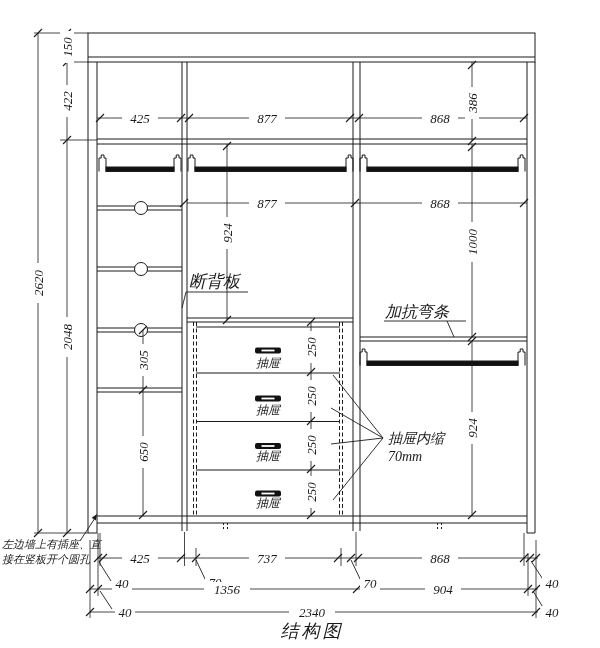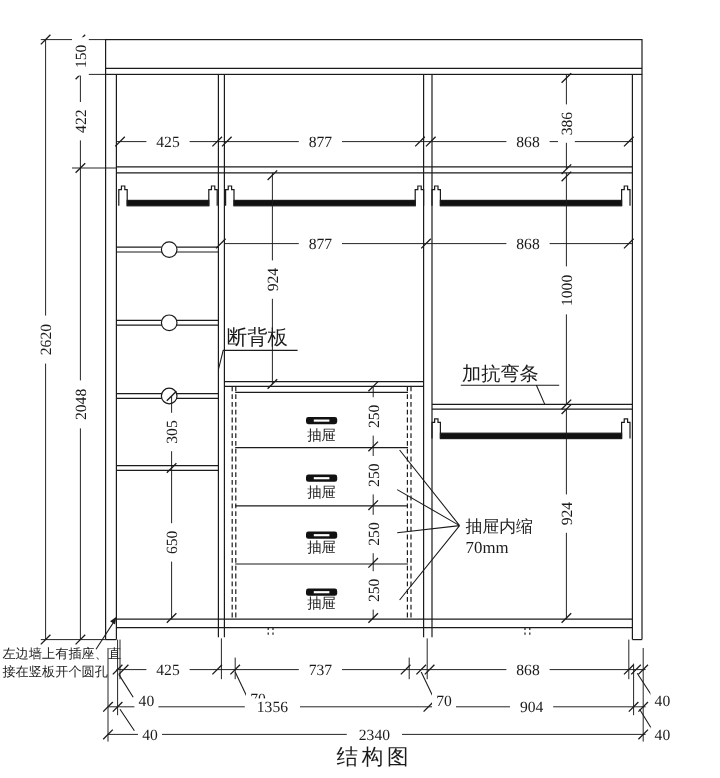--- a/index.html
+++ b/index.html
@@ -1,17 +1,17 @@
 <!DOCTYPE html>
 <html><head>
 <meta charset="utf-8">
 <style>
   html,body{margin:0;padding:0;background:#ffffff;}
   .canvas{position:relative;width:600px;height:648px;background:#ffffff;overflow:hidden;
-          font-family:"Liberation Serif","DejaVu Serif",serif;}
+          font-family:"Liberation Serif","DejaVu Serif",serif;font-style:italic;}
   svg{display:block;}
   svg text{fill:#1b1b1b;font-family:"Liberation Serif","DejaVu Serif",serif;}
   .dim{font-size:13px;}
   .dim-s{font-size:12px;}
   .cjk{font-size:14px;}
   .mask{fill:#ffffff;}
 </style>
 </head>
 <body>
 

